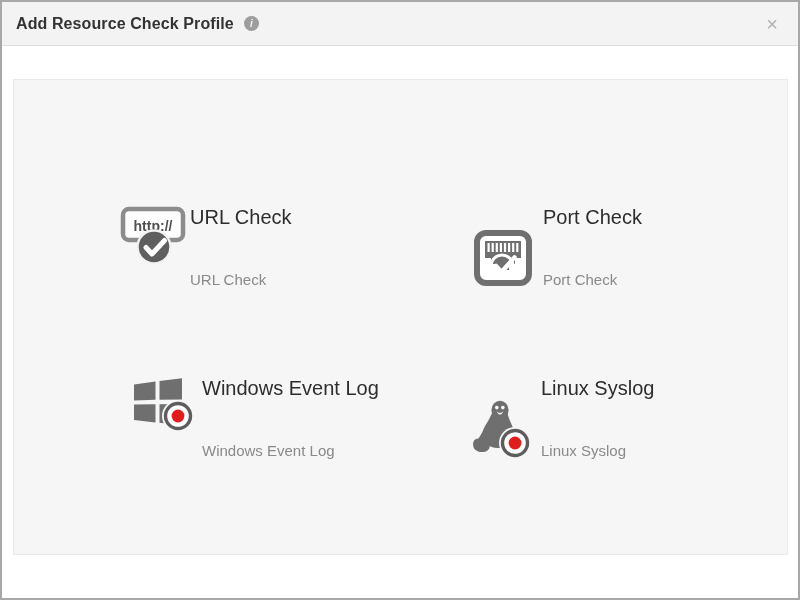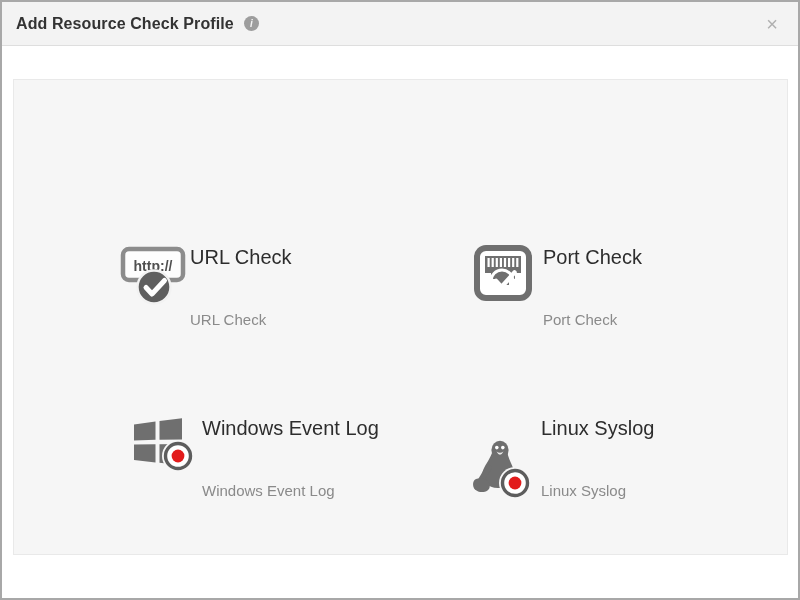--- a/index.html
+++ b/index.html
@@ -25,24 +25,24 @@
   }
   .close-icon {
     margin-left:auto; color:#b0b0b0; font-size:20px; line-height:1;
     font-weight:400; cursor:pointer; padding:2px 6px;
   }
   .panel {
     position:absolute; left:11px; top:77px; width:775px; height:476px;
     background:#f6f6f6; border:1px solid #e9e9e9;
   }
   .cell {
-    position:absolute; display:flex; align-items:flex-start; cursor:pointer;margin-top:40px;
+    position:absolute; display:flex; align-items:flex-start; cursor:pointer;
   }
   .cell-url    { left:106px; top:124px; }
-  .cell-port   { left:459px; top:124px; }
+  .cell-port   { left:459px; top:124px;align-items:flex-end; }
   .cell-win    { left:118px; top:295px; }
   .cell-linux  { left:457px; top:295px;align-items:flex-end; }
   .icon-box {
     width:70px; height:60px; flex:0 0 70px;
     display:flex; align-items:flex-start;
   }
   .texts { display:flex; flex-direction:column; padding-top:1px;gap:32px; }
   .cell-title {
     font-size:20px; line-height:24px; color:#2d2d2d; font-weight:500;
     white-space:nowrap;

